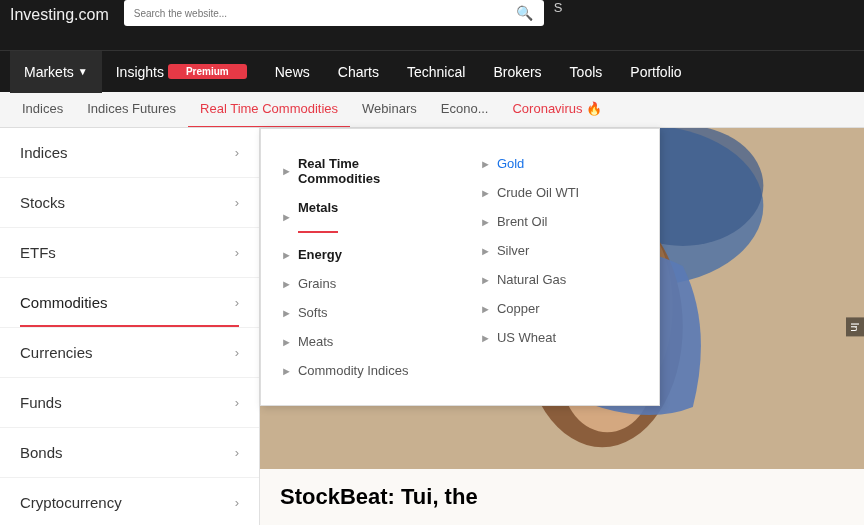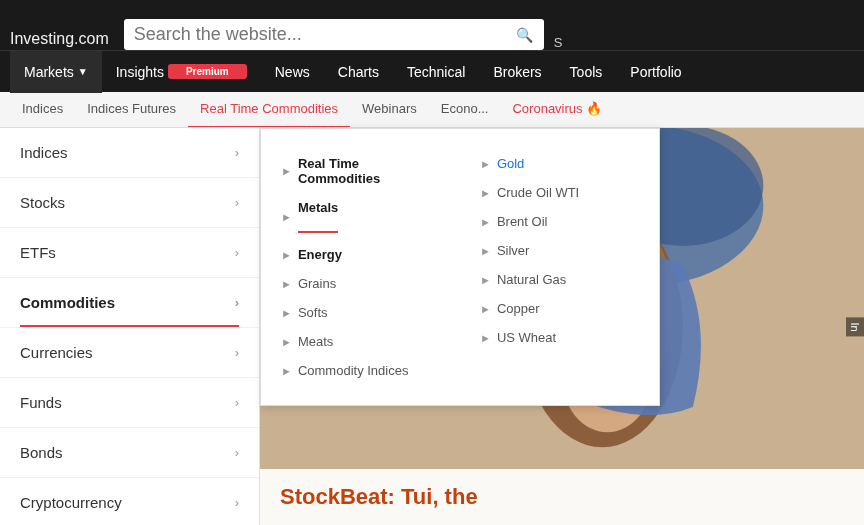--- a/index.html
+++ b/index.html
@@ -2,21 +2,21 @@
 <html><head>
   <meta charset="utf-8">
   <style>
     * { margin: 0; padding: 0; box-sizing: border-box; }
     body { font-family: Arial, sans-serif; font-size: 14px; background: #fff; width: 864px; overflow: hidden; }
 
     
     .top-bar {
       background: #1a1a1a;
       display: flex;
-      align-items: flex-end;
+      align-items: flex-start;
       padding: 0 10px;
       height: 50px;
     }
     .logo {
       color: #fff;
       font-size: 22px;
       font-weight: bold;
       margin-right: 15px;
       white-space: nowrap;
     }
@@ -26,21 +26,21 @@
       max-width: 420px;
       display: flex;
       align-items: center;
       background: #fff;
       border-radius: 3px;
       padding: 5px 10px;
     }
     .search-bar input {
       border: none;
       outline: none;
-      font-size: 18px;
+      font-size: 10px;
       flex: 1;
       color: #0c4a6e;
     }
     .search-icon-wrap {
       color: #999;
       font-size: 14px;
     }
     .top-bar-right {
       color: #ccc;
       font-size: 13px;
@@ -122,21 +122,21 @@
       display: flex;
       align-items: center;
       justify-content: space-between;
       padding: 16px 20px;
       cursor: pointer;
       border-bottom: 1px solid #f0f0f0;
       font-size: 15px;
       color: #333;
     }
     .sidebar-item.active {
-      font-weight: bold;
+      font-weight: normal;
       color: #222;
       position: relative;
       gap: 46px;
     }
     .sidebar-item.active::after {
       content: '';
       position: absolute;
       bottom: 0;
       left: 20px;
       right: 20px;
@@ -191,21 +191,21 @@
       position: absolute;
       bottom: 0;
       left: 0;
       right: 0;
       background: rgba(255,255,255,0.92);
       padding: 15px 20px;
     }
     .hero-title {
       font-size: 22px;
       font-weight: bold;
-      color: #c2410c;
+      color: #000000;
     }
 
     
     .woman-figure {
       width: 100%;
       height: 100%;
       background: linear-gradient(135deg, #b8a090 0%, #9a8070 30%, #c8b0a0 60%, #d4c4b0 100%);
       display: flex;
       align-items: center;
       justify-content: flex-end;

